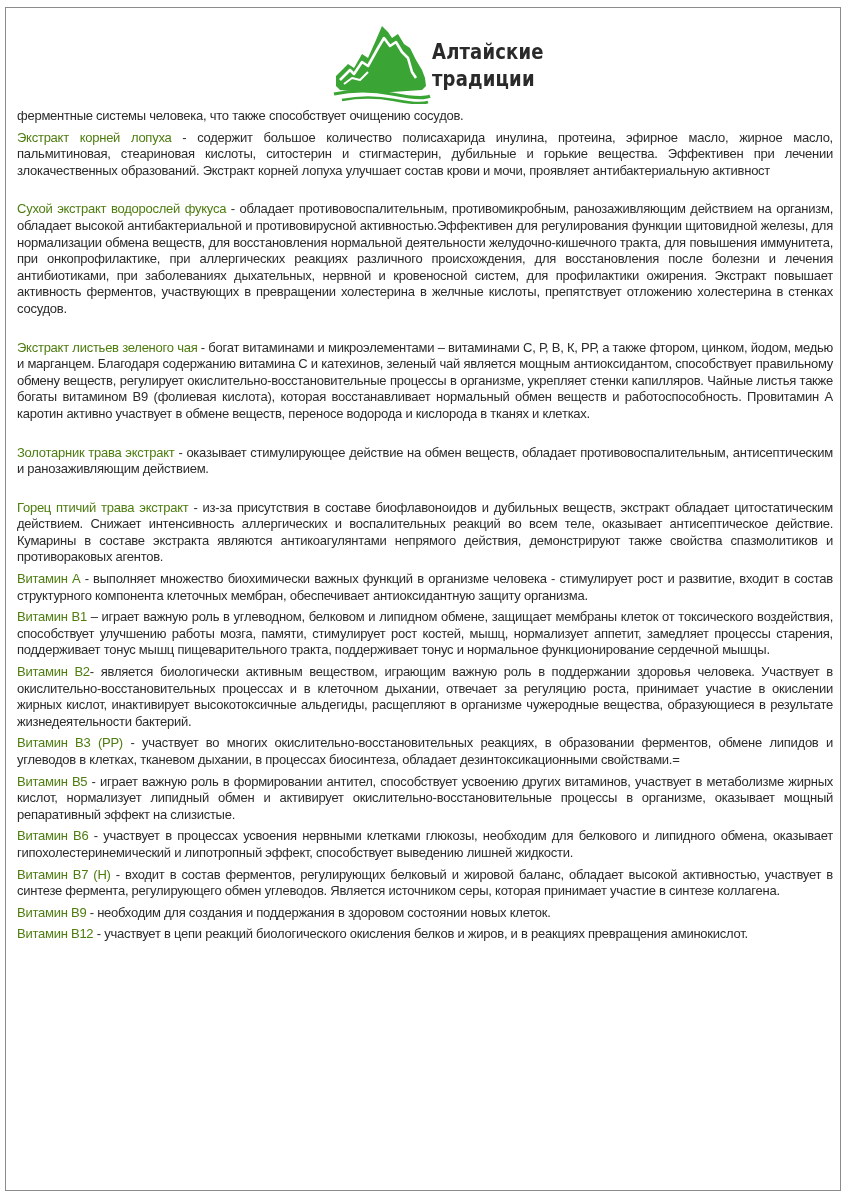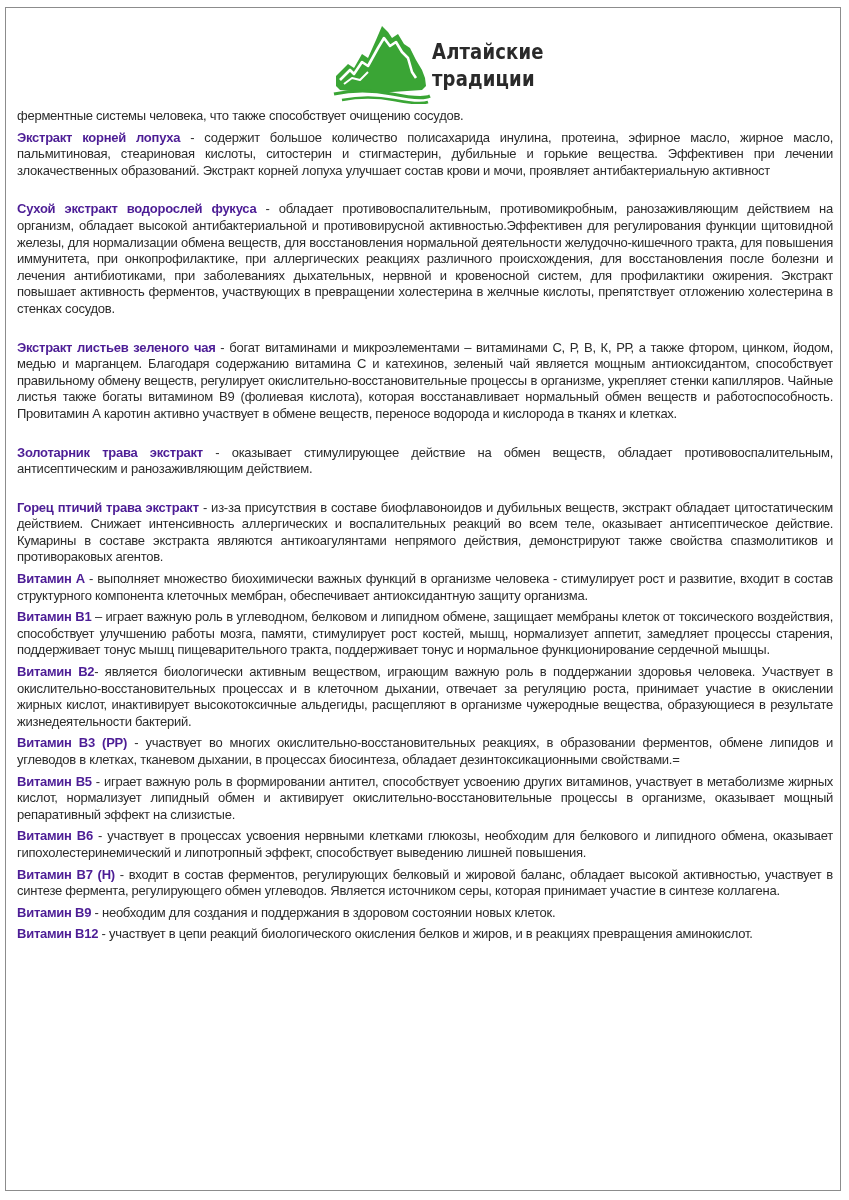--- a/index.html
+++ b/index.html
@@ -71,22 +71,22 @@
       text-align: justify;
       color: #2b2b2b;
       letter-spacing: -0.25px;
     }
     .content p {
       margin: 0 0 5px 0;
       transform-origin: left top;
     }
     .content p.gap { margin-bottom: 22px; }
     .content b {
-      font-weight: bold;
-      color: #4c1d95;
+      font-weight: normal;
+      color: #4d7c0f;
     }
   </style>
 </head>
 <body>
 
 <div class="frame"></div>
 
 <div class="header">
   <div class="logo">
     <svg class="logo-mark" viewBox="0 0 100 86" xmlns="http://www.w3.org/2000/svg">
@@ -123,21 +123,21 @@
   <p><b>Витамин А</b><span> - выполняет множество биохимически важных функций в организме человека - стимулирует рост и развитие, входит в состав структурного компонента клеточных мембран, обеспечивает антиоксидантную защиту организма.</span></p>
 
   <p><b>Витамин В1</b><span> – играет важную роль в углеводном, белковом и липидном обмене, защищает мембраны клеток от токсического воздействия, способствует улучшению работы мозга, памяти, стимулирует рост костей, мышц, нормализует аппетит, замедляет процессы старения, поддерживает тонус мышц пищеварительного тракта, поддерживает тонус и нормальное функционирование сердечной мышцы.</span></p>
 
   <p><b>Витамин В2</b><span>- является биологически активным веществом, играющим важную роль в поддержании здоровья человека. Участвует в окислительно-восстановительных процессах и в клеточном дыхании, отвечает за регуляцию роста, принимает участие в окислении жирных кислот, инактивирует высокотоксичные альдегиды, расщепляют в организме чужеродные вещества, образующиеся в результате жизнедеятельности бактерий.</span></p>
 
   <p><b>Витамин В3 (РР)</b><span> - участвует во многих окислительно-восстановительных реакциях, в образовании ферментов, обмене липидов и углеводов в клетках, тканевом дыхании, в процессах биосинтеза, обладает дезинтоксикационными свойствами.=</span></p>
 
   <p><b>Витамин В5</b><span> - играет важную роль в формировании антител, способствует усвоению других витаминов, участвует в метаболизме жирных кислот, нормализует липидный обмен и активирует окислительно-восстановительные процессы в организме, оказывает мощный репаративный эффект на слизистые.</span></p>
 
-  <p><b>Витамин В6</b><span> - участвует в процессах усвоения нервными клетками глюкозы, необходим для белкового и липидного обмена, оказывает гипохолестеринемический и липотропный эффект, способствует выведению лишней повышения.</span></p>
+  <p><b>Витамин В6</b><span> - участвует в процессах усвоения нервными клетками глюкозы, необходим для белкового и липидного обмена, оказывает гипохолестеринемический и липотропный эффект, способствует выведению лишней жидкости.</span></p>
 
   <p><b>Витамин В7 (Н)</b><span> - входит в состав ферментов, регулирующих белковый и жировой баланс, обладает высокой активностью, участвует в синтезе фермента, регулирующего обмен углеводов. Является источником серы, которая принимает участие в синтезе коллагена.</span></p>
 
   <p><b>Витамин В9</b><span> - необходим для создания и поддержания в здоровом состоянии новых клеток.</span></p>
 
   <p><b>Витамин В12</b><span> - участвует в цепи реакций биологического окисления белков и жиров, и в реакциях превращения аминокислот.</span></p>
 
 </div>
 
 </body></html>

